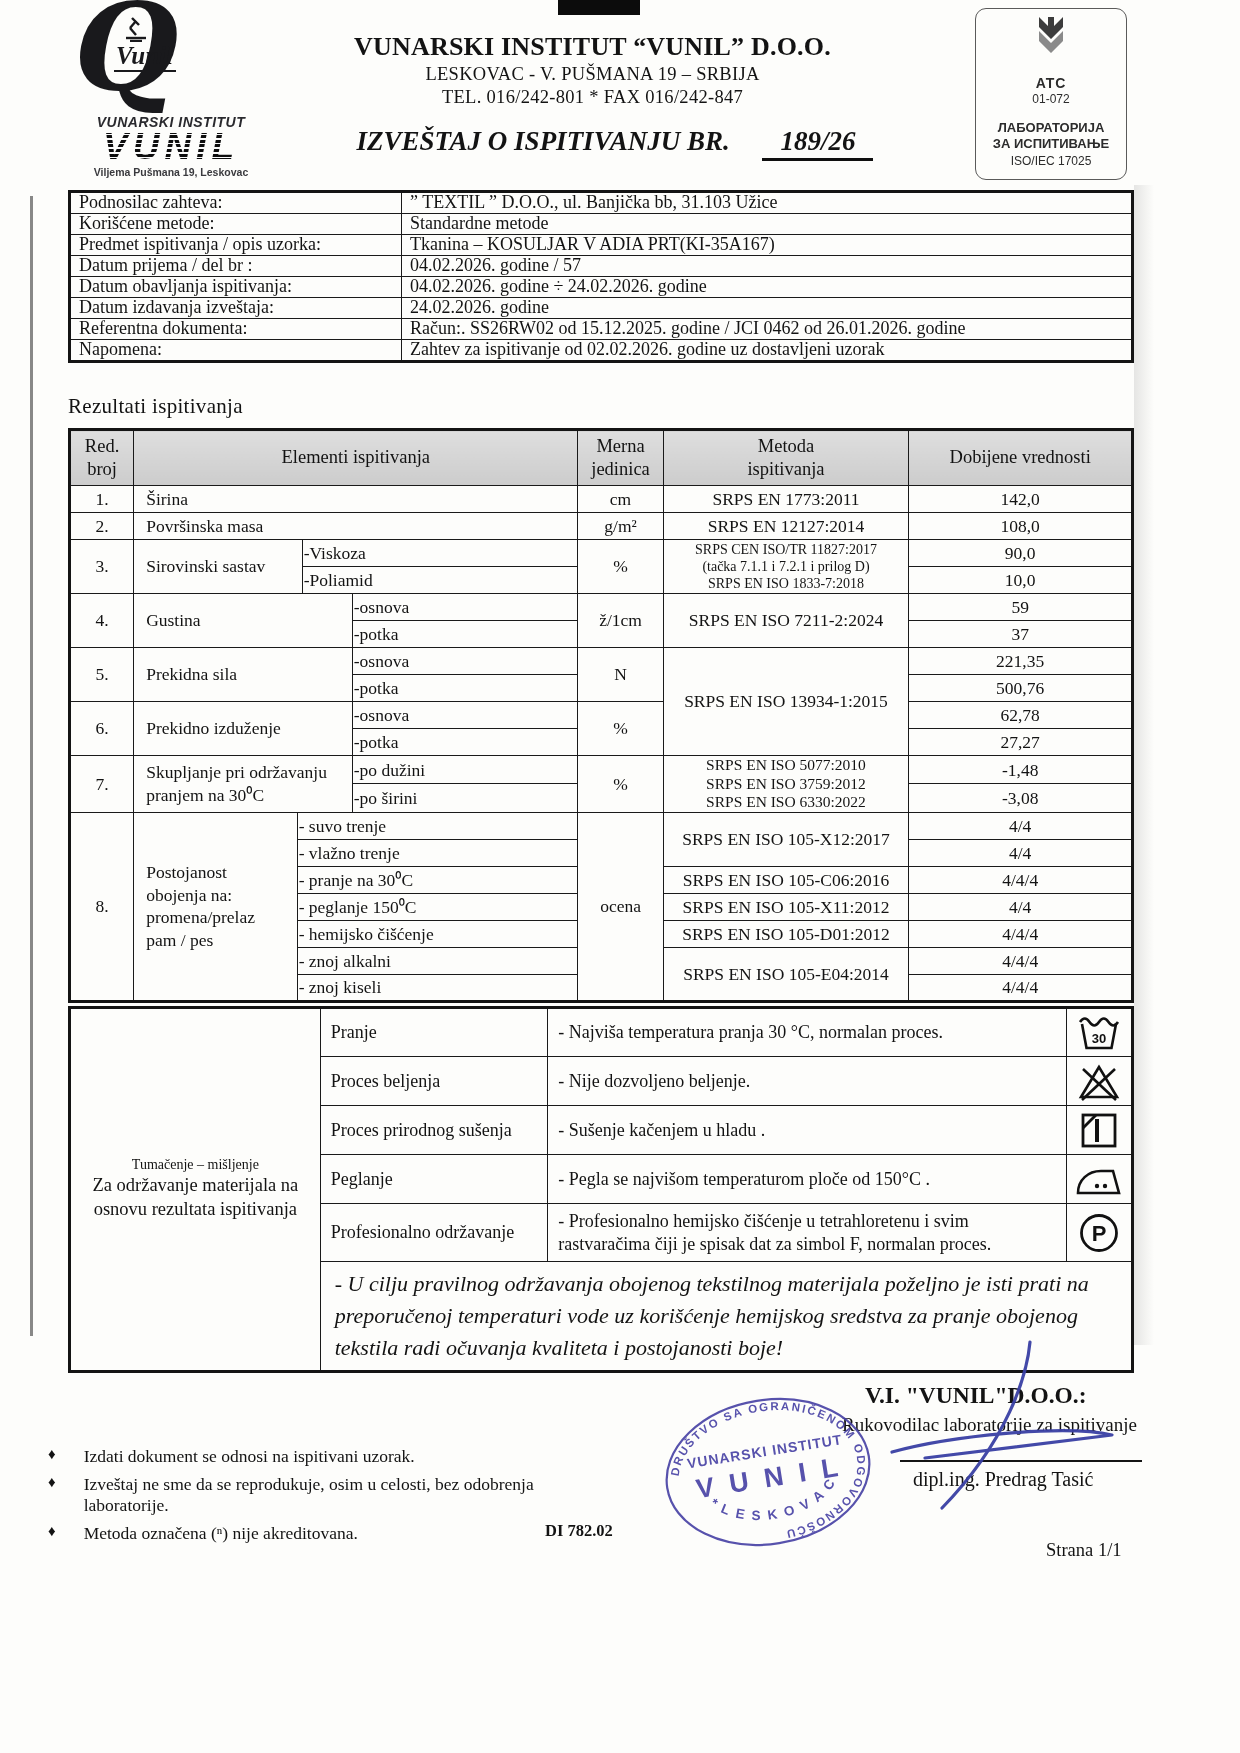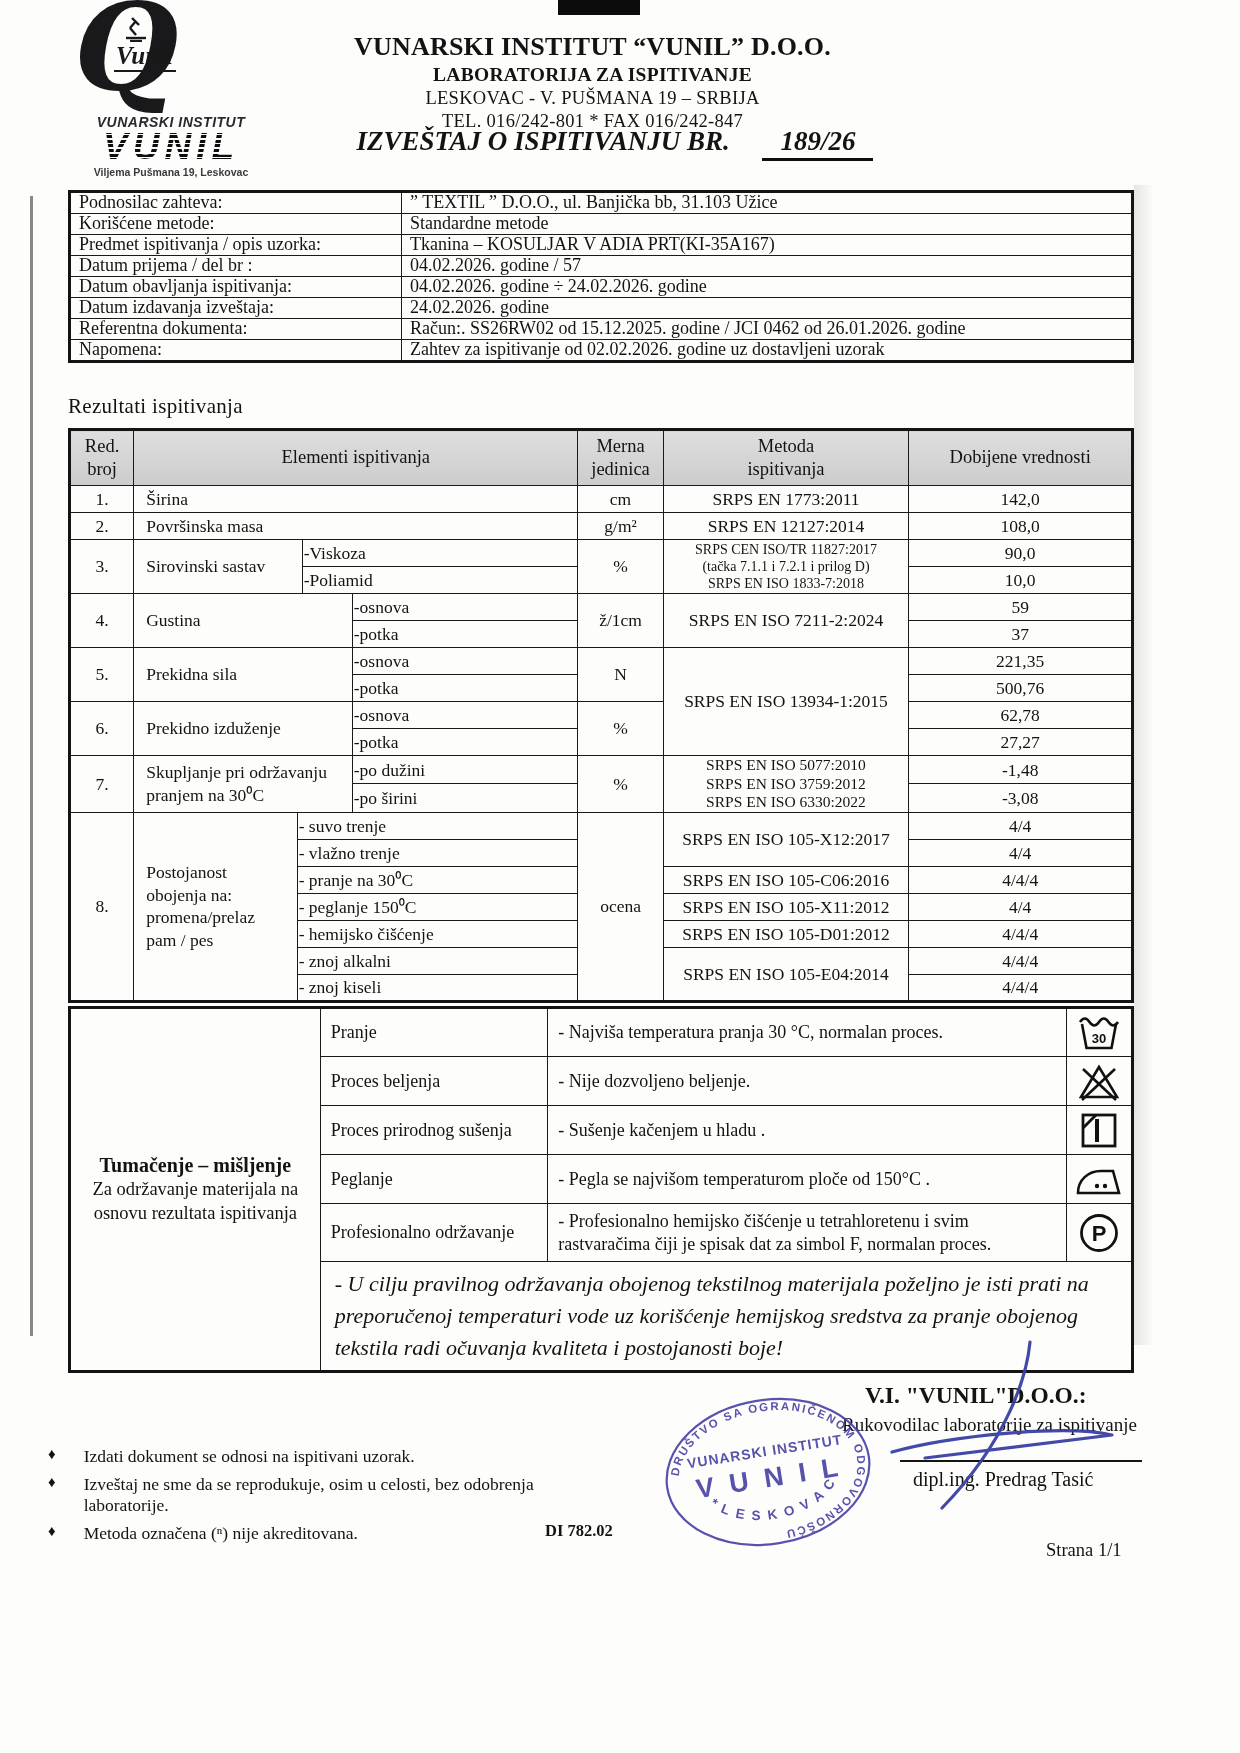--- a/index.html
+++ b/index.html
@@ -71,21 +71,21 @@
   .results-table td.name { text-align:left; padding-left:12px; }
   .results-table td.sub  { text-align:left; padding-left:1px; }
   .results-table td.m3   { font-size:14px;   line-height:1.22; }
   .results-table td.m7   { font-size:15.5px; line-height:1.2; }
   .results-table td.name-ml { line-height:1.3; }
 
   
   .interp-table { position:absolute; left:68px; top:1006px; width:1066px; border:3px solid #141414; }
   .interp-table td { font-size:18px; padding:2px 10px; }
   .interp-left  { width:250px; text-align:center; }
-  .interp-title { font-size:20px; font-weight:bold; }
+  .interp-title { font-size:14px; font-weight:normal; }
   .interp-sub   { font-size:18.5px; line-height:1.3; }
   .interp-label { width:227px; }
   .interp-desc  { width:517px; }
   .interp-icon  { width:66px; text-align:center; padding:2px 0 !important; }
   .row-std  td { height:49px; }
   .row-prof td { height:58px; }
   .row-prof .interp-desc { line-height:1.25; }
   .interp-note td { height:82px; font-style:italic; font-size:22px; line-height:1.45; padding:6px 14px; }
 
   
@@ -125,30 +125,41 @@
       </g>
     </svg>
     <div class="q-inner">Vunil</div>
     <div class="logo-inst">VUNARSKI INSTITUT</div>
     <div class="wordmark">VUNIL</div>
     <div class="logo-addr">Viljema Pušmana 19, Leskovac</div>
   </div>
 
   <div class="head-center">
     <div class="org-name">VUNARSKI INSTITUT “VUNIL” D.O.O.</div>
-    <div class="lab-name">LABORATORIJA ZA ISPITIVANJE</div>
     <div class="org-addr">LESKOVAC - V. PUŠMANA 19 – SRBIJA</div>
     <div class="org-tel">TEL. 016/242-801 * FAX  016/242-847</div>
   </div>
 
   <div class="report-line">
     <span>IZVEŠTAJ O ISPITIVANJU BR.</span>
     <span class="report-no">189/26</span>
   </div>
 
+  <div class="atc-badge">
+    <svg width="40" height="52" viewBox="0 0 40 52">
+      <polygon points="8,0 20,12 32,0 32,10 20,22 8,10" fill="#3c3c3c"></polygon>
+      <polygon points="8,14 20,26 32,14 32,24 20,36 8,24" fill="#8a8a8a"></polygon>
+      <rect x="17" y="0" width="6" height="14" fill="#3c3c3c"></rect>
+    </svg>
+    <div class="atc-name">ATC</div>
+    <div class="atc-code">01-072</div>
+    <div class="atc-l1">ЛАБОРАТОРИЈА</div>
+    <div class="atc-l2">ЗА ИСПИТИВАЊЕ</div>
+    <div class="atc-l3">ISO/IEC 17025</div>
+  </div>
 
   <table class="info-table">
     <tbody>
       <tr>
           <td class="info-label">Podnosilac zahteva:</td>
           <td>” TEXTIL ” D.O.O., ul. Banjička bb, 31.103 Užice</td>
         </tr>
       <tr>
           <td class="info-label">Korišćene metode:</td>
           <td>Standardne metode</td>

